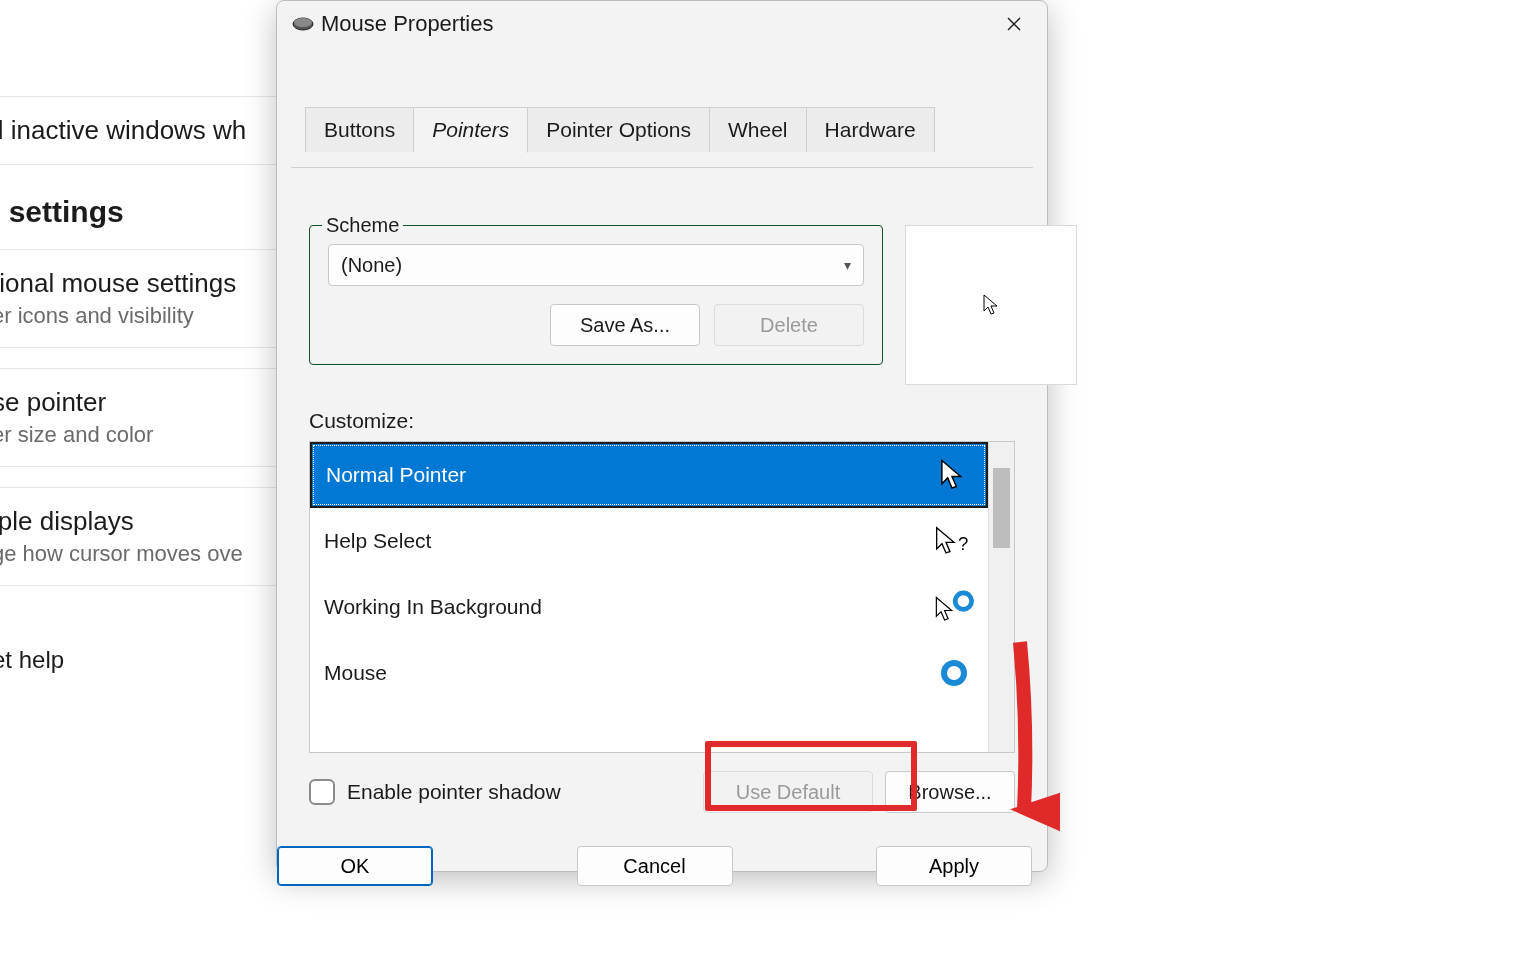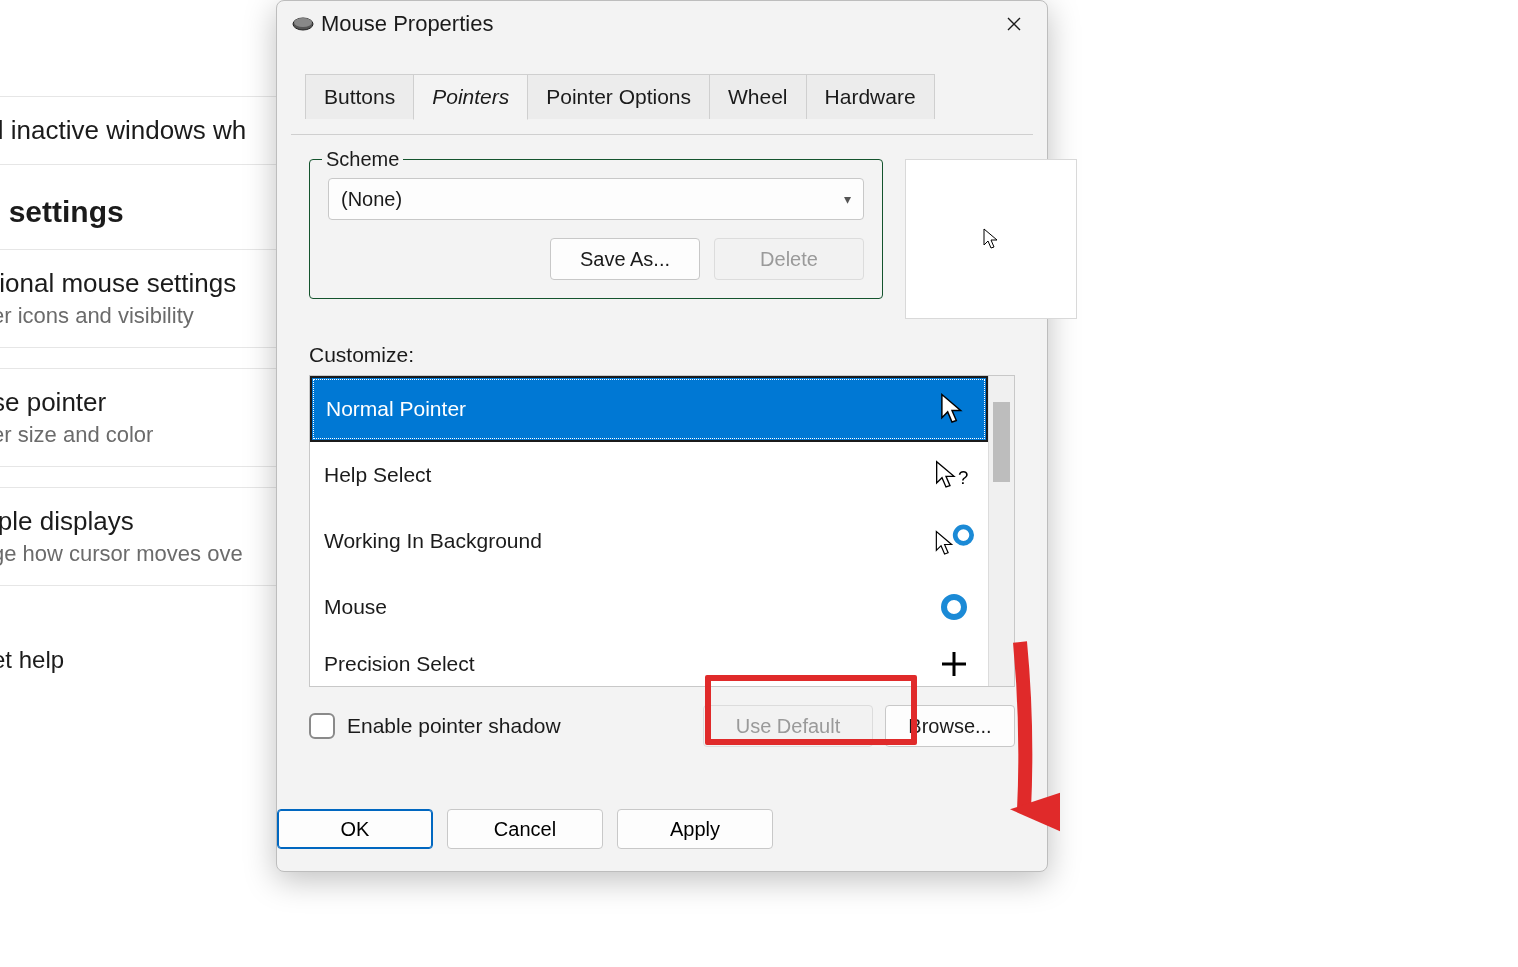--- a/index.html
+++ b/index.html
@@ -35,20 +35,21 @@
     left: 276px;
     top: 0;
     width: 772px;
     height: 872px;
     background: #f3f3f3;
     border: 1px solid #bdbdbd;
     border-radius: 8px;
     box-shadow: 0 8px 32px rgba(0,0,0,0.25);
     display: flex;
     flex-direction: column;
+    gap: 33px;
   }
   .titlebar {
     display:flex;
     align-items:center;
     padding: 8px 10px 6px 14px;
     height:44px;
   }
   .titlebar-icon {
     width:24px; height:16px; margin-right:6px;
     display:flex; align-items:center; justify-content:center;
@@ -224,21 +225,21 @@
   .red-highlight {
     position:absolute;
     border:6px solid #e02a2a;
     border-radius:2px;
     pointer-events:none;
   }
 
   .dialog-buttons {
     display:flex;
     gap:14px;
-    justify-content:flex-start;
+    justify-content:space-between;
     padding: 0 15px 22px 0;
     margin-top:auto;
   }
   .dlg-btn {
     width:156px; height:40px;
     border:1px solid #c8c8c8;
     background:#fdfdfd;
     border-radius:4px;
     font-size:20px;
     display:flex; align-items:center; justify-content:center;
@@ -357,28 +358,20 @@
           </span>
         </div>
         <div class="list-item">
           <span>Mouse</span>
           <span class="cursor-prev">
             <svg width="30" height="30" viewBox="0 0 30 30">
                 <circle cx="15" cy="15" r="10" fill="none" stroke="#1b8ad6" stroke-width="6"></circle>
               </svg>
           </span>
         </div>
-        <div class="list-item" style="height:48px;">
-          <span>Precision Select</span>
-          <span class="cursor-prev">
-            <svg width="28" height="28" viewBox="0 0 28 28">
-                <path d="M14 2 V26 M2 14 H26" stroke="#000" stroke-width="3"></path>
-              </svg>
-          </span>
-        </div>
       </div>
       <div class="scrollbar">
         <div class="scrollbar-thumb"></div>
       </div>
     </div>
 
     <div class="lower-row">
       <div class="checkbox"></div>
       <span class="check-label">Enable pointer shadow</span>
       <div class="btn disabled" style="min-width:170px;position:relative;">Use Default</div>

